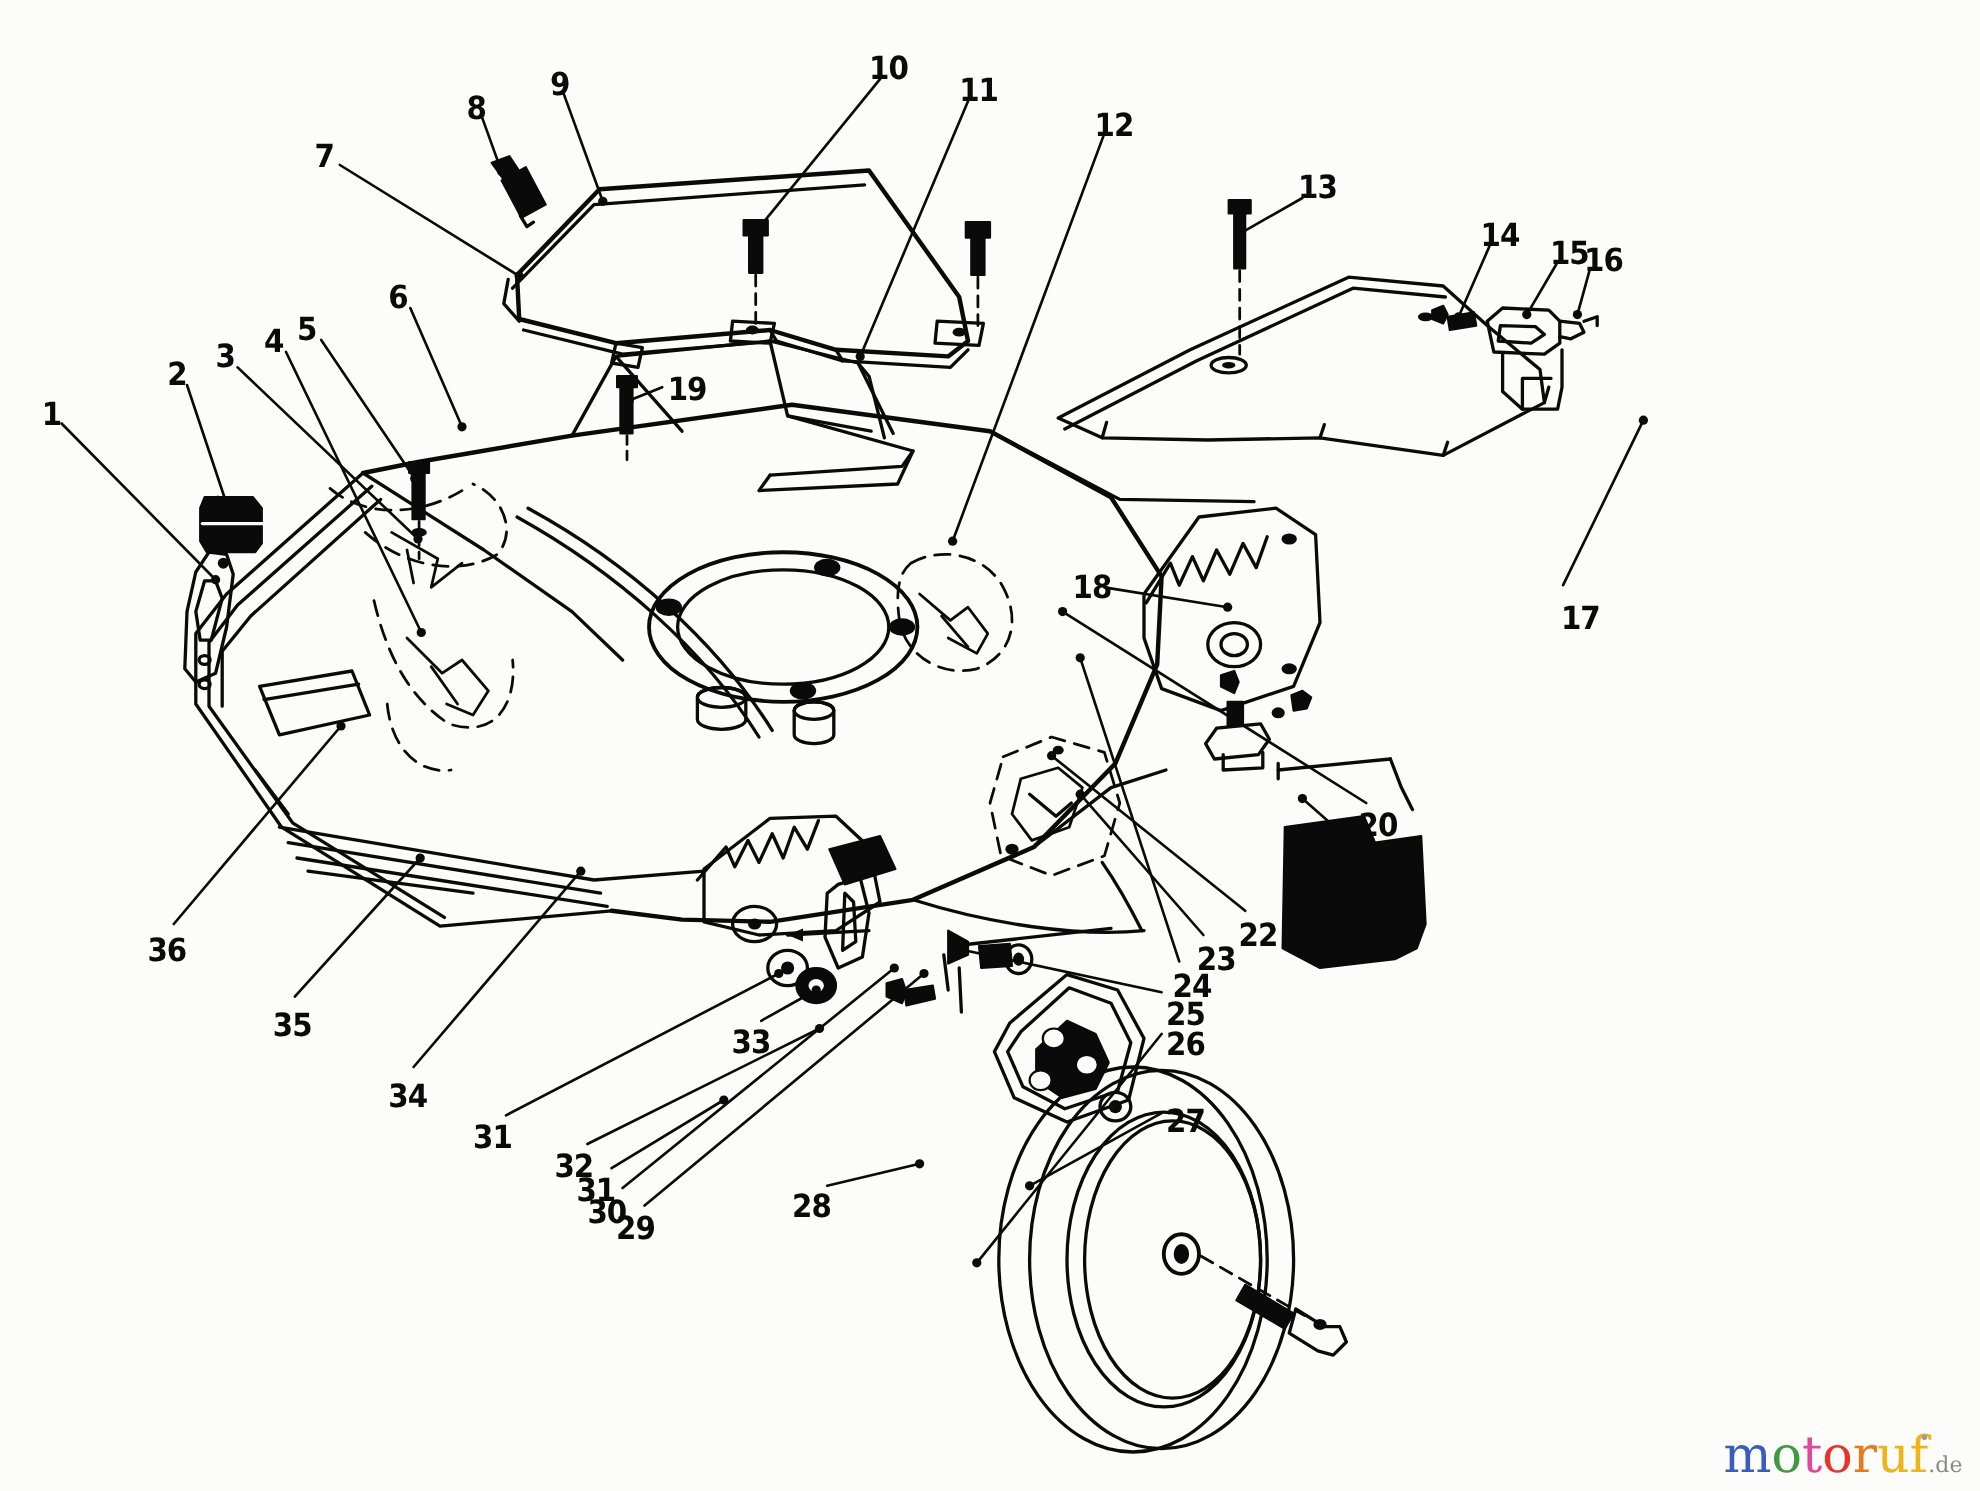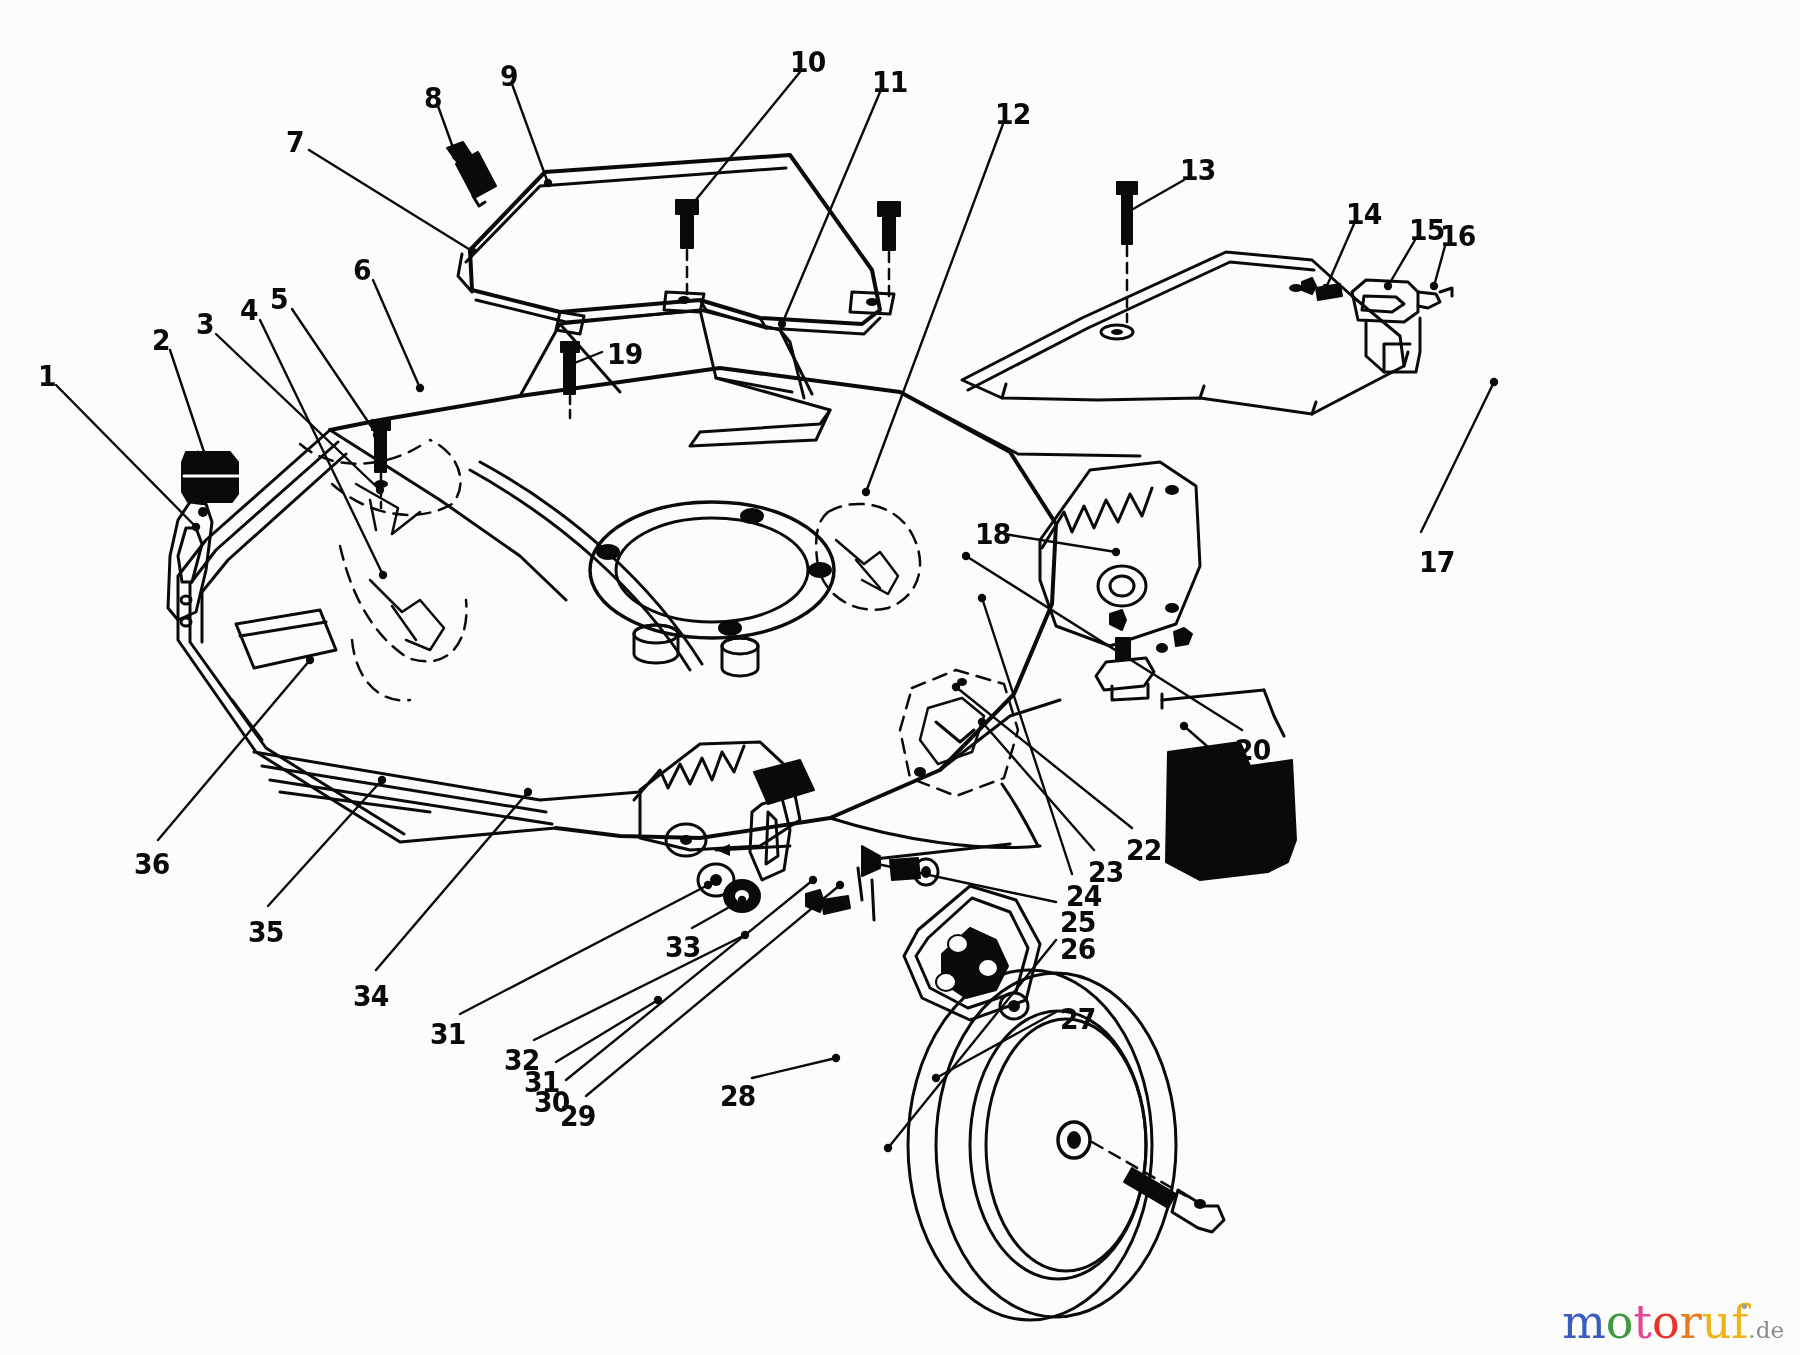--- a/index.html
+++ b/index.html
@@ -41,21 +41,21 @@
     right:16px;
     bottom:10px;
     font-family:"DejaVu Serif", serif;
     font-size:46px;
     line-height:1;
     white-space:nowrap;
     user-select:none;
   }
   #watermark .l{display:inline-block;}
   #watermark .tld{
-    font-size:23px;
+    font-size:20px;
     color:#8a8a8a;
     vertical-align:baseline;
     margin-top:24px;
   }
   #watermark .dot{
     position:relative;
     display:inline-block;
     width:0;
   }
   #watermark .dot::after{

